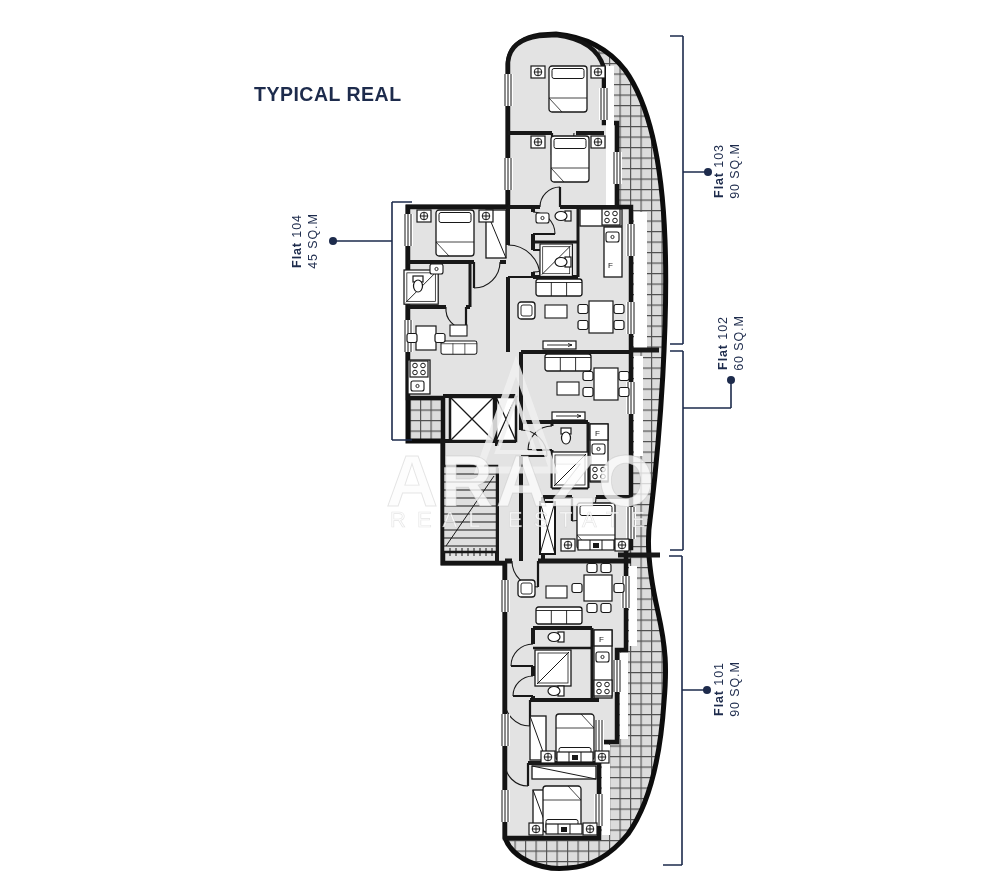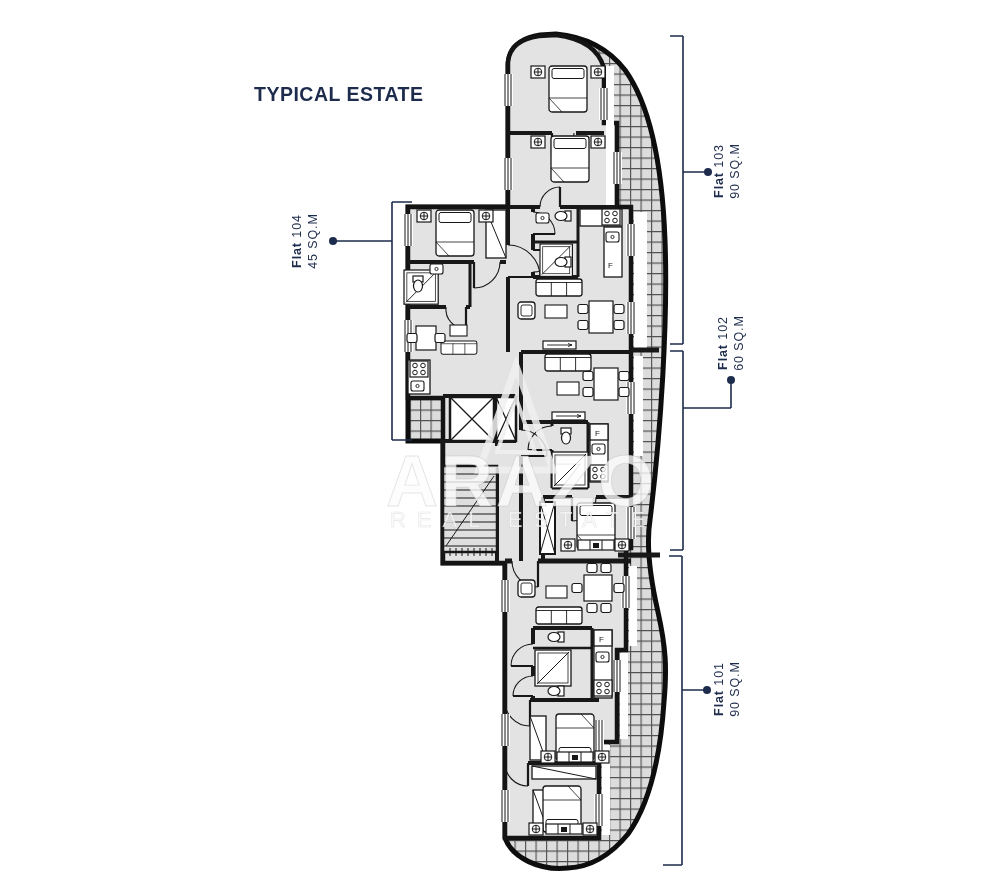--- a/index.html
+++ b/index.html
@@ -12,21 +12,21 @@
               transform:translate(-50%,-50%) rotate(-90deg);}
   .flat-label b{font-weight:700;}
   #plan-svg{position:absolute;left:0;top:0;z-index:1;}
   .lbl-layer{position:absolute;left:0;top:0;width:100%;height:100%;z-index:4;pointer-events:none;}
 </style>
 </head>
 <body>
 
 <div id="stage">
 
-  <div id="plan-title">TYPICAL ESTATE</div>
+  <div id="plan-title">TYPICAL REAL</div>
 
   <svg id="plan-svg" width="999" height="895" viewBox="0 0 999 895">
     <defs>
       <pattern id="hatch" width="10.5" height="10.5" patternUnits="userSpaceOnUse">
         <rect width="10.5" height="10.5" fill="#dcdcdc"></rect>
         <path d="M0 .6 H10.5 M.6 0 V10.5" stroke="#4f4f4f" stroke-width="1.1" fill="none"></path>
       </pattern>
       <g id="flower">
         <rect x="-7" y="-6" width="14" height="12" fill="#fff" stroke="#181818" stroke-width="1.2"></rect>
         <circle r="3.8" fill="#fff" stroke="#181818" stroke-width="1"></circle>

